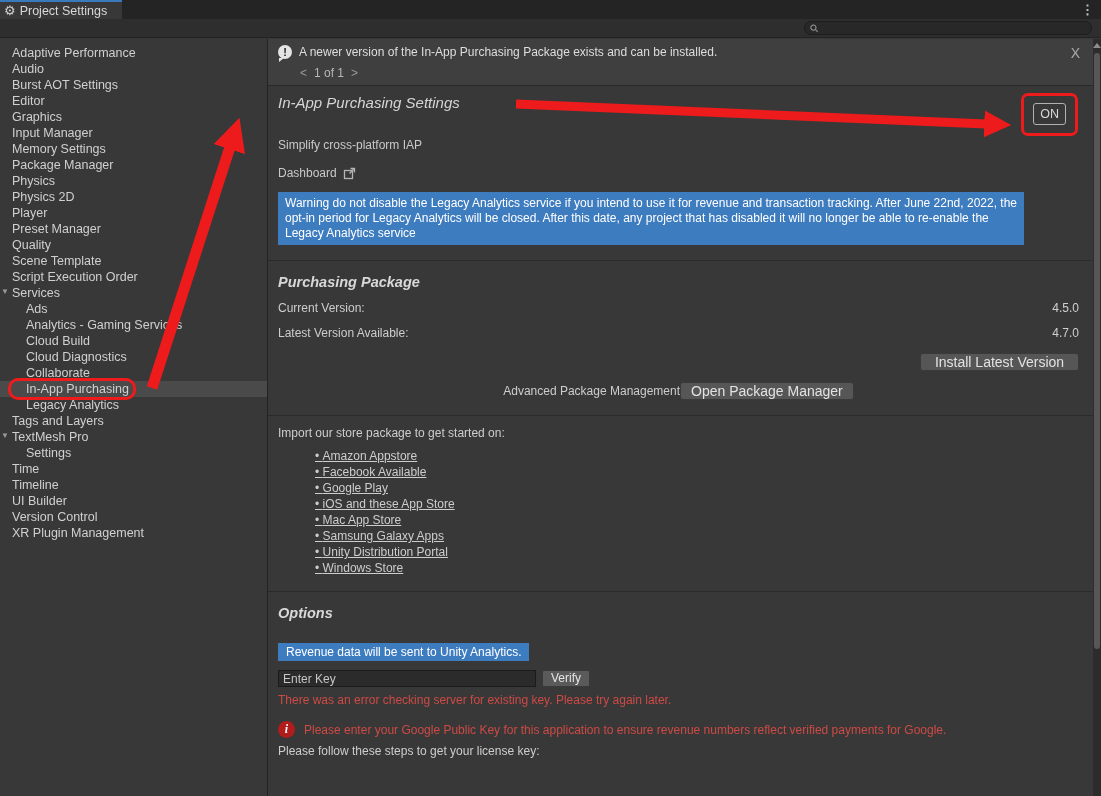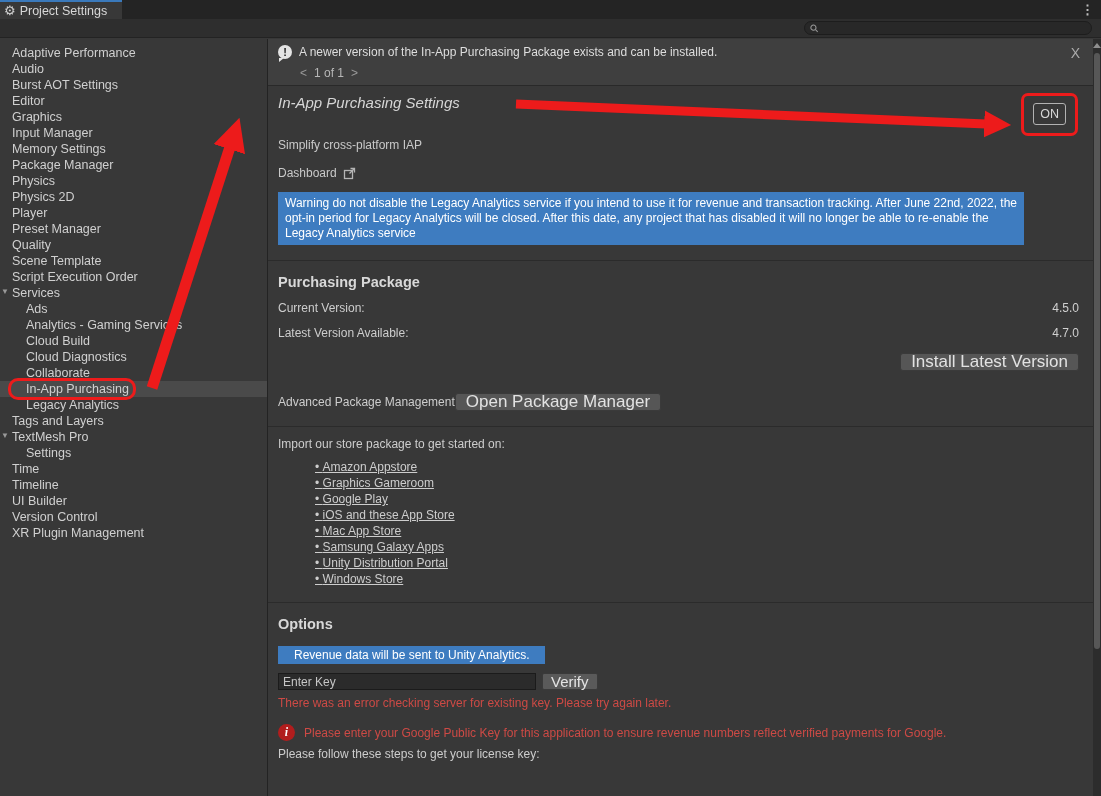--- a/index.html
+++ b/index.html
@@ -66,39 +66,39 @@
   .on-btn{border:1px solid #b2b2b2;border-radius:3px;color:#d8d8d8;font-size:12.5px;
     padding:3px 6px;background:transparent;font-family:"Liberation Sans",sans-serif;cursor:pointer;}
   .ring-on{position:absolute;left:-12px;top:-10px;right:-12px;bottom:-11px;
     border:3px solid var(--red);border-radius:7px;pointer-events:none;}
   .subtitle{margin-top:13px;color:#c9c9c9;}
   .dash-row{margin-top:14px;display:flex;align-items:center;gap:6px;color:#c9c9c9;cursor:pointer;}
   .extlink{display:inline-block;}
   .warnbox{margin-top:12px;background:var(--blue);color:#fff;padding:4px 7px;
     font-size:12px;line-height:15px;width:746px;}
   hr.div{border:0;border-top:1px solid #2b2b2b;margin:15px -14px 0 -10px;}
-  .sect-h{font-size:14.5px;font-weight:bold;color:#d8d8d8;margin-top:13px;}
+  .sect-h{font-size:14.5px;font-weight:bold;color:#d8d8d8;margin-top:13px;font-style:italic;}
   .kvrow{display:flex;justify-content:space-between;margin-top:11px;}
   .kvrow .val{color:#d0d0d0;}
   .btnrow{display:flex;justify-content:flex-end;margin-top:13px;}
   .ubtn{background:#565656;border:1px solid #3a3a3a;border-radius:3px;color:#e2e2e2;
-    font-size:17px;height:18px;line-height:16px;min-width:159px;text-align:center;
+    font-size:14px;height:18px;line-height:16px;min-width:159px;text-align:center;
     padding:0 10px;cursor:pointer;font-family:"Liberation Sans",sans-serif;}
-  .advrow{display:flex;justify-content:flex-start;align-items:center;margin-top:22px;}
+  .advrow{display:flex;justify-content:center;align-items:center;margin-top:11px;}
   .intro{margin-top:10px;}
   ul.stores{margin:8px 0 0 0;padding-left:37px;list-style:none;text-decoration:underline;}
   ul.stores li{line-height:16px;color:#cdcdcd;}
   ul.stores li::before{content:"\2022\00a0";color:#cdcdcd;}
-  .chip{display:inline-block;background:var(--blue);color:#fff;padding:2px 16px;margin-top:14px;}
+  .chip{display:inline-block;background:var(--blue);color:#fff;padding:2px 8px;margin-top:22px;}
   .keyrow{margin-top:9px;display:flex;gap:6px;align-items:flex-start;}
   .keyinput{width:258px;height:17px;background:#2b2b2b;border:1px solid #1b1b1b;color:#cfcfcf;
     font-size:12px;padding:0 4px;font-family:"Liberation Sans",sans-serif;outline:none;}
   .keyinput::placeholder{color:#c6c6c6;opacity:1;}
   .vbtn{background:#5a5a5a;border:1px solid #3a3a3a;border-radius:2px;color:#e4e4e4;
-    font-size:15px;height:17px;line-height:15px;padding:0 8px;cursor:pointer;
+    font-size:12px;height:17px;line-height:15px;padding:0 8px;cursor:pointer;
     font-family:"Liberation Sans",sans-serif;}
   .err1{color:var(--err);margin-top:6px;}
   .err2row{display:flex;gap:9px;margin-top:14px;align-items:center;}
   .erricon{width:17px;height:17px;min-width:17px;border-radius:50%;background:#b11d1d;color:#fff;
     font-weight:bold;text-align:center;line-height:17px;font-size:12px;
     font-family:"Liberation Serif",serif;font-style:italic;}
   .err2{color:var(--err);}
   .steps-intro{margin-top:6px;}
   
   .scrollbar{position:absolute;right:0;top:0;width:8px;bottom:0;background:#2c2c2c;z-index:10;}
@@ -232,21 +232,21 @@
         <span>Advanced Package Management</span>
         <button class="ubtn">Open Package Manager</button>
       </div>
 
       <hr class="div">
 
       
       <div class="intro">Import our store package to get started on:</div>
       <ul class="stores">
         <li>Amazon Appstore</li>
-        <li>Graphics Gameroom</li>
+        <li>Facebook Available</li>
         <li>Google Play</li>
         <li>iOS and these App Store</li>
         <li>Mac App Store</li>
         <li>Samsung Galaxy Apps</li>
         <li>Unity Distribution Portal</li>
         <li>Windows Store</li>
       </ul>
 
       <hr class="div">
 

